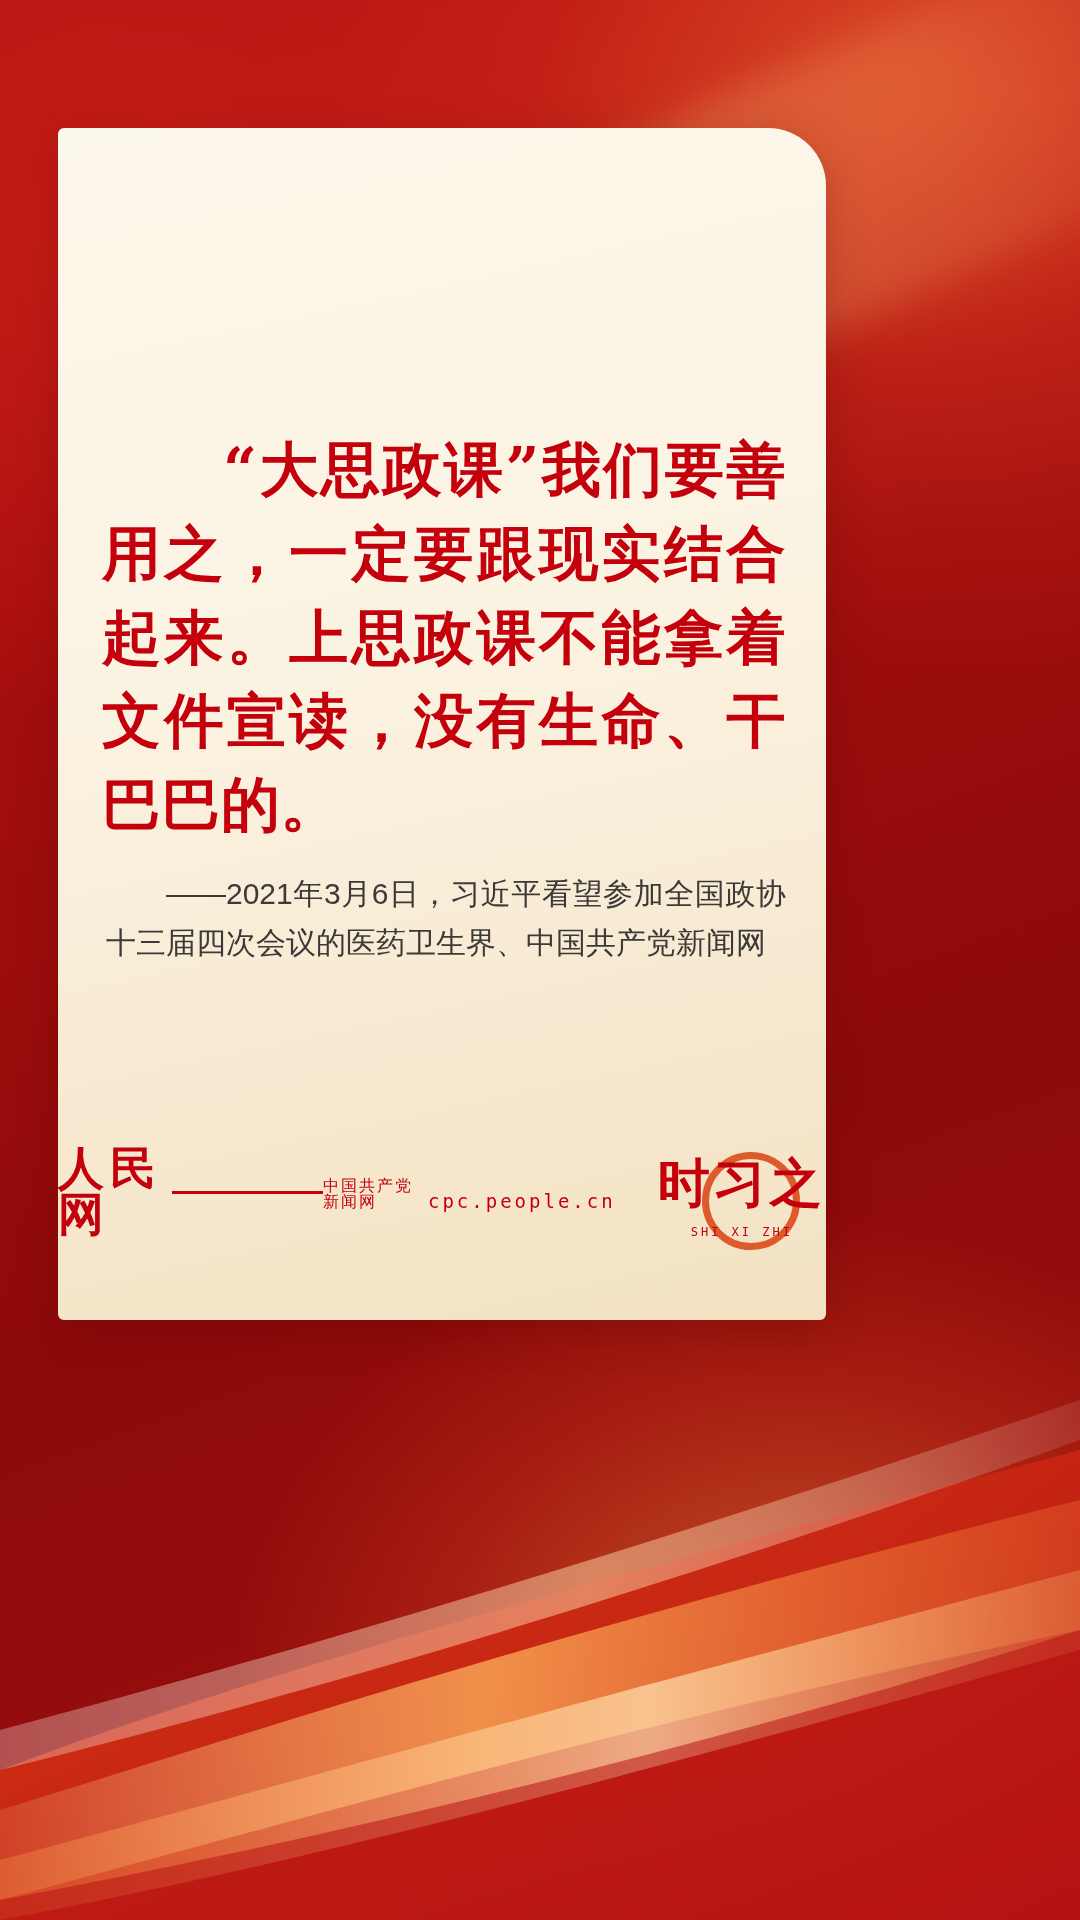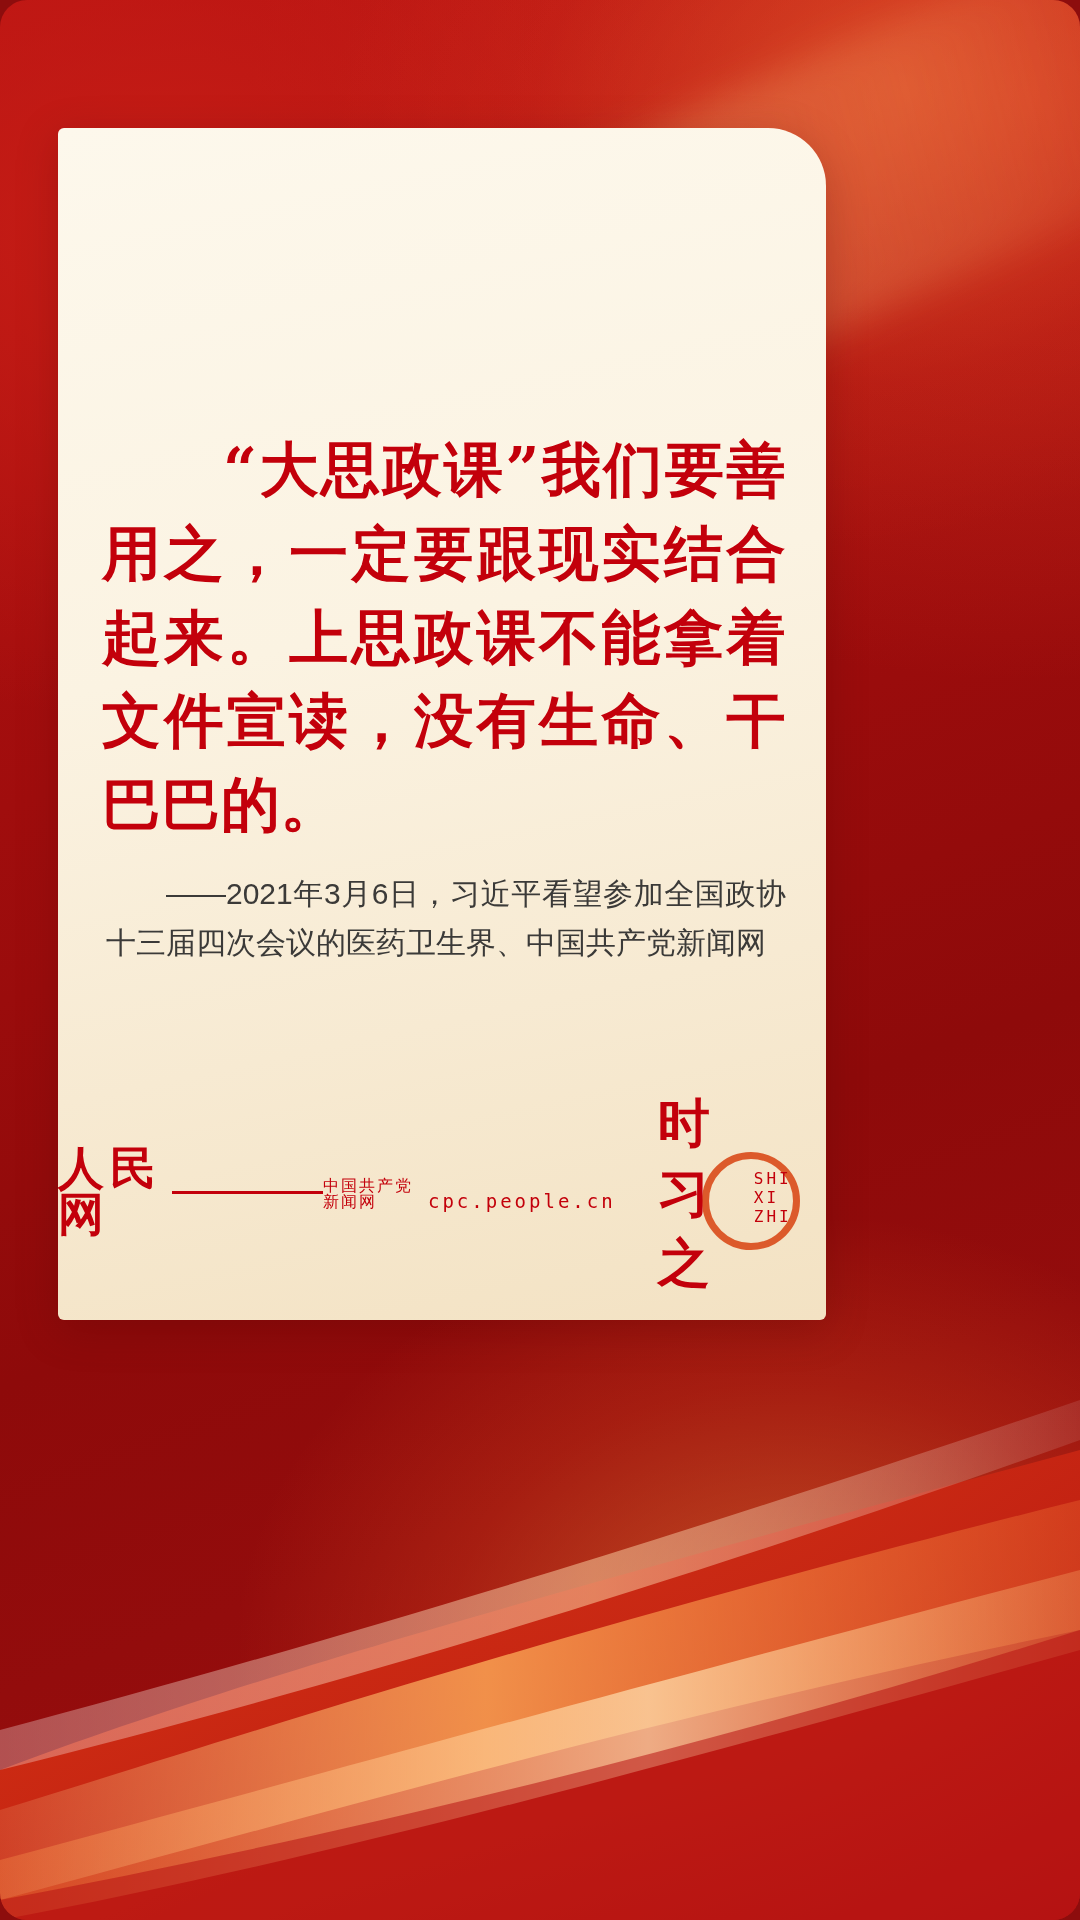--- a/index.html
+++ b/index.html
@@ -12,21 +12,20 @@
   }
   .poster {
     position: relative;
     width: 1080px;
     height: 1920px;
     overflow: hidden;
     background:
       radial-gradient(ellipse 900px 700px at 15% 12%, rgba(200,30,22,0.95) 0%, rgba(160,12,12,0.0) 70%),
       radial-gradient(ellipse 1200px 900px at 95% 5%, rgba(225,60,35,0.55) 0%, rgba(160,12,12,0.0) 65%),
       linear-gradient(160deg, #b81212 0%, #a00d0d 35%, #8e0a0a 60%, #9d1010 100%);
-    border-radius: 27px;
   }
   
   .streak {
     position: absolute;
     pointer-events: none;
   }
   .streak-a {
     width: 1200px; height: 900px;
     right: -420px; top: -360px;
     background: radial-gradient(ellipse at center, rgba(255,140,60,0.35) 0%, rgba(255,90,40,0.08) 45%, rgba(255,90,40,0) 70%);
@@ -134,21 +133,21 @@
   .people-logo .sub2 {
     font-family: "DejaVu Sans Mono", monospace;
     font-size: 19px;
     color: #c3000b;
     letter-spacing: 3px;
     margin-top: 15px;
   }
   .shixi {
     position: relative;
     display: flex;
-    flex-direction: row;
+    flex-direction: column;
     align-items: center;
     justify-content: center;
     width: 210px;
     height: 108px;
   }
   .shixi .ring {
     position: absolute;
     left: 44px;
     top: 12px;
     width: 84px;
@@ -162,21 +161,21 @@
     font-family: "DejaVu Serif", "Liberation Serif", serif;
     font-weight: 700;
     font-size: 52px;
     color: #c3000b;
     letter-spacing: 4px;
     z-index: 2;
   }
   .shixi .pinyin {
     position: relative;
     font-family: "DejaVu Sans Mono", monospace;
-    font-size: 16px;
+    font-size: 12px;
     color: #c3000b;
     letter-spacing: 3px;
     margin-top: 6px;
     z-index: 2;
   }
 </style>
 </head>
 <body>
 
 <div class="poster">

